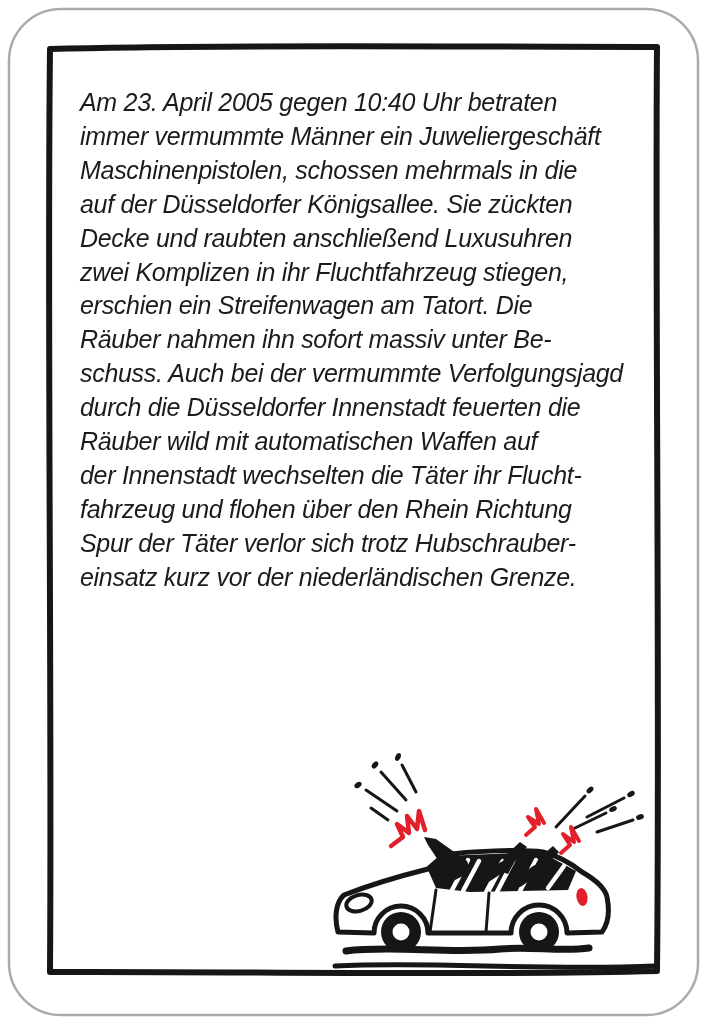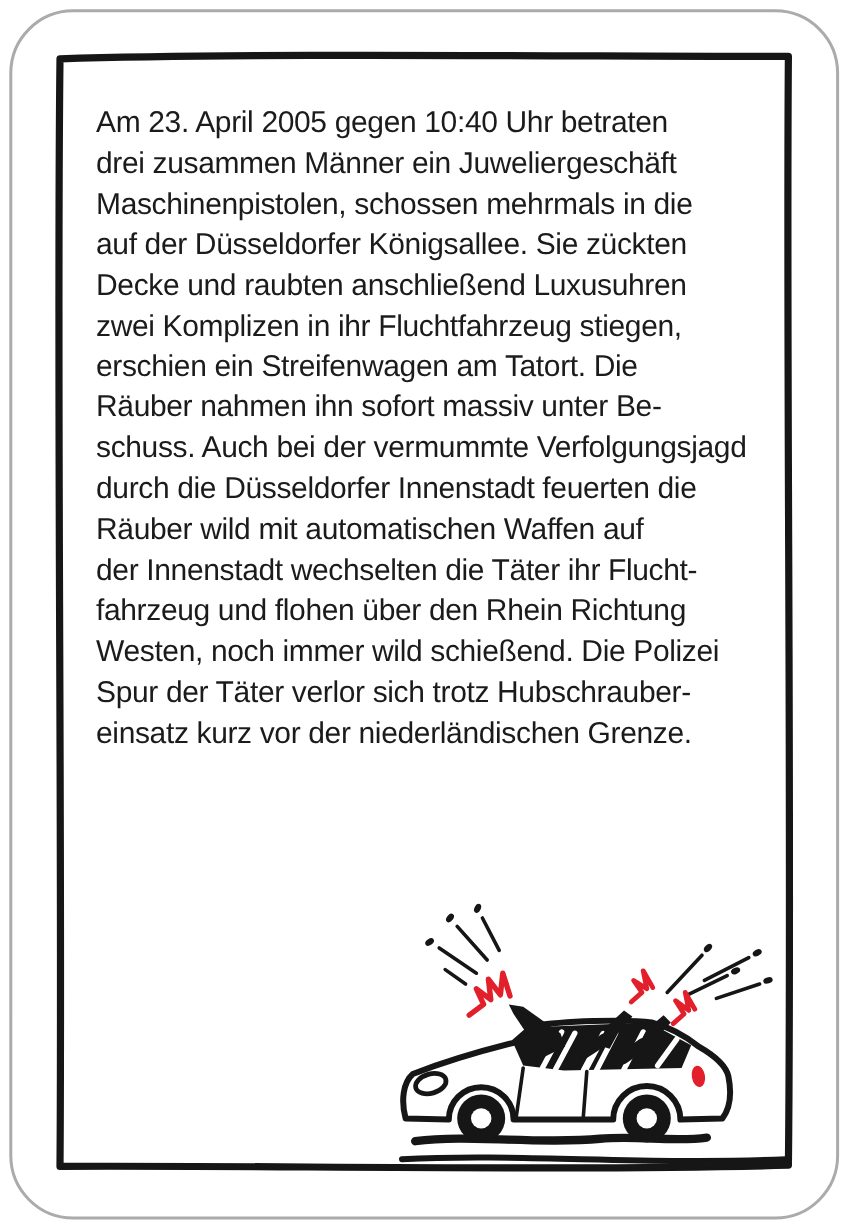--- a/index.html
+++ b/index.html
@@ -7,21 +7,21 @@
          font-family:"Liberation Sans","DejaVu Sans",sans-serif;}
   #artwork{position:absolute;left:0;top:0;width:707px;height:1024px;}
   .ink-stroke{stroke:var(--ink,#161616);fill:none;stroke-linecap:round;stroke-linejoin:round;}
   .ink-fill{fill:var(--ink,#161616);stroke:none;}
   .red-stroke{stroke:var(--accent-red,#e2202b);fill:none;stroke-linecap:round;stroke-linejoin:round;}
   .red-fill{fill:var(--accent-red,#e2202b);stroke:none;}
   .white-stroke{stroke:#ffffff;fill:none;stroke-linecap:round;}
   #story{position:absolute;left:80px;top:86px;width:566px;
          color:var(--text,#1b1b1b);font-size:25px;line-height:33.9px;
          letter-spacing:-0.3px;font-weight:400;}
-  #story .line{white-space:nowrap;}
+  #story .line{white-space:nowrap;font-style:italic;}
 </style>
 </head>
 <body>
 
 <div id="stage">
 
   <svg id="artwork" viewBox="0 0 707 1024">
 
     <rect x="9" y="9" width="689" height="1006" rx="52" ry="52" fill="#ffffff" stroke="var(--card-border,#ababab)" stroke-width="2.5"></rect>
 
@@ -102,30 +102,29 @@
       <path d="M519 882 L536 870" class="ink-stroke" stroke-width="10"></path>
 
       <path d="M 391 846 L 403 837 L 397 824 L 409 833 L 407 816 L 417 829 L 419 811 L 425 830" class="red-stroke" stroke-width="4.5"></path>
       <path d="M 526 835 L 535 827 L 528 817 L 539 824 L 536 809 L 544 823" class="red-stroke" stroke-width="4"></path>
       <path d="M 561 853 L 570 845 L 563 834 L 574 842 L 571 827 L 579 841" class="red-stroke" stroke-width="4"></path>
     </g>
   </svg>
 
   <div id="story">
     <div class="line">Am 23. April 2005 gegen 10:40 Uhr betraten</div>
-    <div class="line">drei zusammen Männer ein Juweliergeschäft</div>
+    <div class="line">immer vermummte Männer ein Juweliergeschäft</div>
     <div class="line">Maschinenpistolen, schossen mehrmals in die</div>
     <div class="line">auf der Düsseldorfer Königsallee. Sie zückten</div>
     <div class="line">Decke und raubten anschließend Luxusuhren</div>
     <div class="line">zwei Komplizen in ihr Fluchtfahrzeug stiegen,</div>
     <div class="line">erschien ein Streifenwagen am Tatort. Die</div>
     <div class="line">Räuber nahmen ihn sofort massiv unter Be-</div>
     <div class="line">schuss. Auch bei der vermummte Verfolgungsjagd</div>
     <div class="line">durch die Düsseldorfer Innenstadt feuerten die</div>
     <div class="line">Räuber wild mit automatischen Waffen auf</div>
     <div class="line">der Innenstadt wechselten die Täter ihr Flucht-</div>
     <div class="line">fahrzeug und flohen über den Rhein Richtung</div>
-    <div class="line">Westen, noch immer wild schießend. Die Polizei</div>
     <div class="line">Spur der Täter verlor sich trotz Hubschrauber-</div>
     <div class="line">einsatz kurz vor der niederländischen Grenze.</div>
   </div>
 
 </div>
 
 </body></html>

